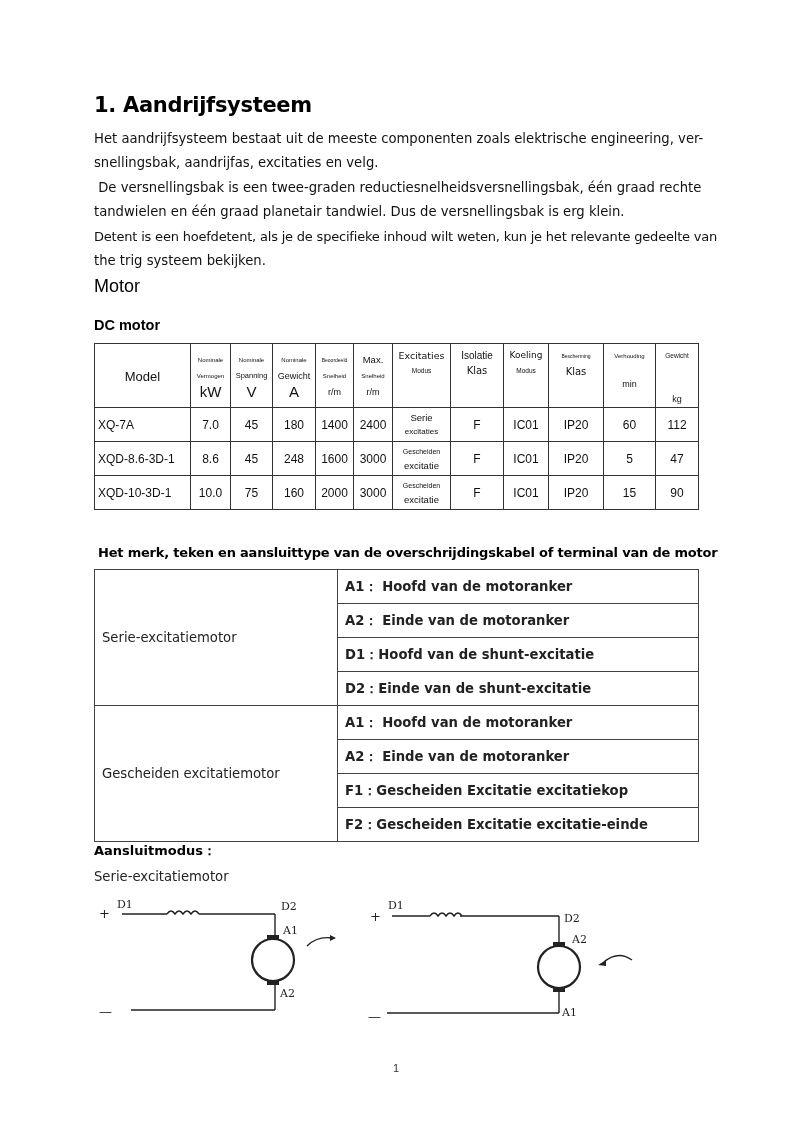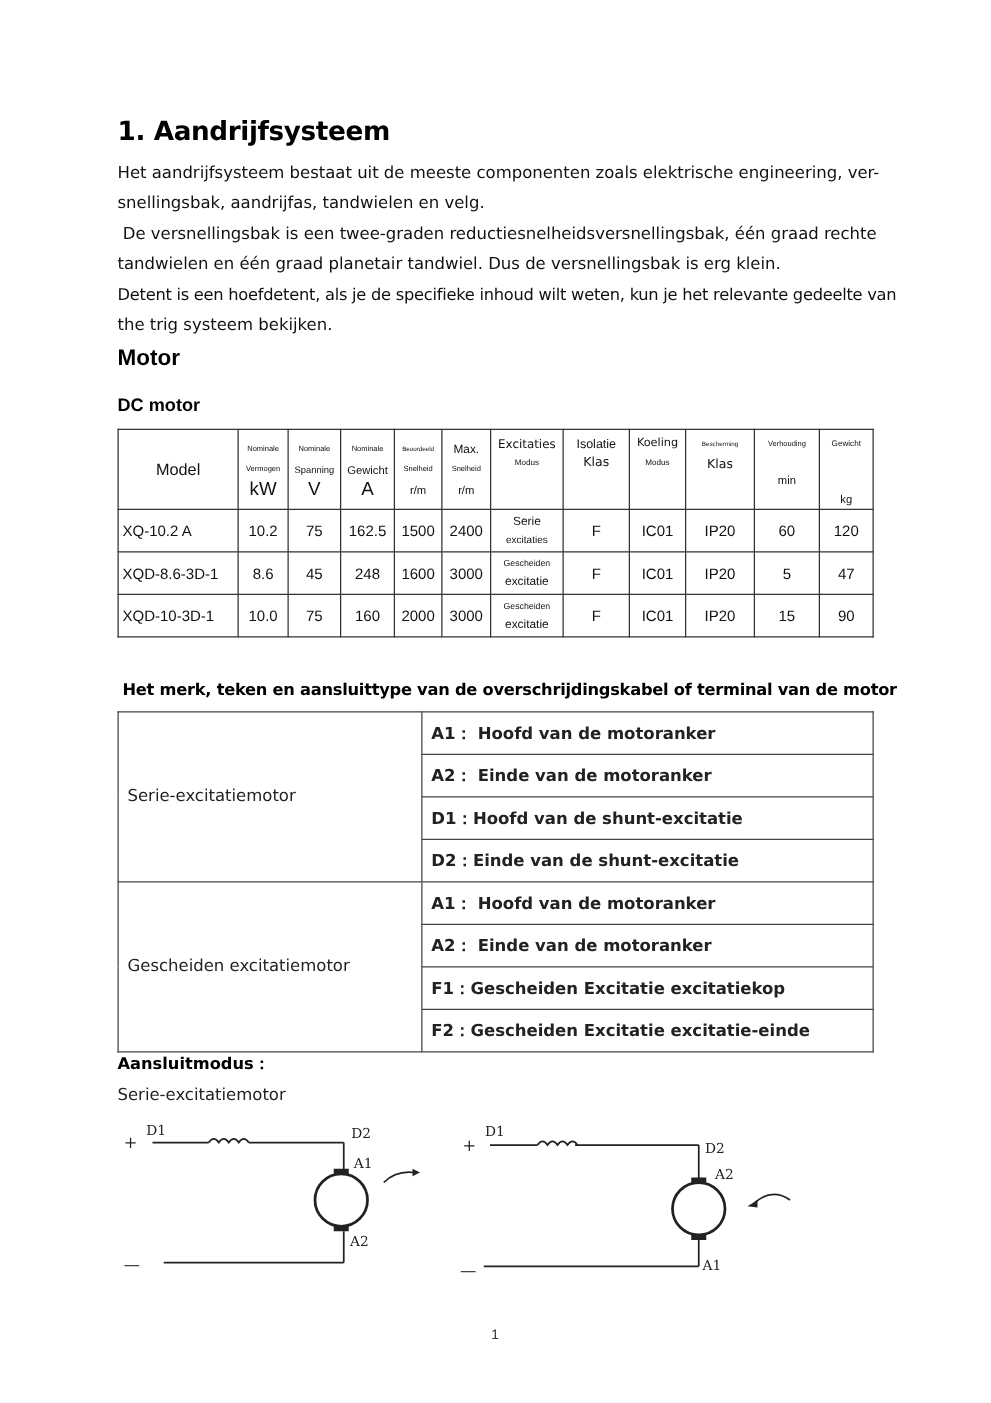--- a/index.html
+++ b/index.html
@@ -1,21 +1,21 @@
 <!DOCTYPE html>
 <html><head>
 <meta charset="utf-8">
 <style>
   html, body { margin:0; padding:0; background:#ffffff; }
   body { width:793px; height:1122px; position:relative; overflow:hidden; color:#000; font-family:"DejaVu Sans", sans-serif; }
   .abs { position:absolute; }
   .h1 { left:94px; top:93px; font-size:21px; font-weight:bold; letter-spacing:-0.3px; }
   .para { left:94px; font-size:13.2px; color:#111; line-height:24.5px; }
   .para.small { font-size:13px; letter-spacing:-0.2px; }
-  .h2 { left:94px; top:276px; font-family:"Liberation Sans", sans-serif; font-size:18px; font-weight:bold; }
+  .h2 { left:94px; top:276px; font-family:"Liberation Sans", sans-serif; font-size:18px; font-weight:normal; }
   .h3 { left:94px; top:317px; font-family:"Liberation Sans", sans-serif; font-size:14.5px; font-weight:bold; }
 
   table.spec { position:absolute; left:94px; top:343px; border-collapse:collapse; font-family:"Liberation Sans", sans-serif; table-layout:fixed; }
   table.spec td { border:1px solid #333; text-align:center; vertical-align:middle; padding:0; color:#111; }
   table.spec thead td { height:57px; }
   table.spec tbody td { height:33px; font-size:12px; }
   table.spec td.model { text-align:left; padding-left:3px; }
   .tiny { font-size:6px; display:block; line-height:16px; }
   .mid { font-size:10px; display:block; line-height:15px; }
   .unit { font-size:15px; display:block; line-height:16px; }
@@ -31,21 +31,21 @@
   .h5 { left:94px; top:842px; font-size:13px; font-weight:bold; }
   .sub { left:94px; top:869px; font-size:13.2px; color:#222; }
   .pagenum { left:393px; top:1062px; font-family:"Liberation Sans", sans-serif; font-size:11px; color:#333; }
   svg text { font-family:"DejaVu Serif", serif; }
 </style>
 </head>
 <body>
 
 <div class="abs h1">1. Aandrijfsysteem</div>
 <div class="abs para" style="top:127px">Het aandrijfsysteem bestaat uit de meeste componenten zoals elektrische engineering, ver-</div>
-<div class="abs para" style="top:151px">snellingsbak, aandrijfas, tandwielen en velg.</div>
+<div class="abs para" style="top:151px">snellingsbak, aandrijfas, excitaties en velg.</div>
 <div class="abs para" style="top:176px; white-space:pre"> De versnellingsbak is een twee-graden reductiesnelheidsversnellingsbak, één graad rechte</div>
 <div class="abs para" style="top:200px">tandwielen en één graad planetair tandwiel. Dus de versnellingsbak is erg klein.</div>
 <div class="abs para small" style="top:225px">Detent is een hoefdetent, als je de specifieke inhoud wilt weten, kun je het relevante gedeelte van</div>
 <div class="abs para" style="top:249px">the trig systeem bekijken.</div>
 
 <div class="abs h2">Motor</div>
 <div class="abs h3">DC motor</div>
 
 <table class="spec">
   <colgroup>
@@ -111,35 +111,35 @@
           <span class="unit" style="margin-top:12px; font-size:9px">min</span>
         </td>
       <td style="vertical-align:top; padding-top:4px">
           <span class="tiny" style="font-size:6.5px">Gewicht</span>
           <span class="unit" style="margin-top:27px; font-size:9px">kg</span>
         </td>
     </tr>
   </thead>
   <tbody>
     <tr>
-      <td class="model">XQ-10.2 A</td>
-      <td>10.2</td>
-      <td>75</td>
-      <td>162.5</td>
-      <td>1500</td>
+      <td class="model">XQ-7A</td>
+      <td>7.0</td>
+      <td>45</td>
+      <td>180</td>
+      <td>1400</td>
       <td>2400</td>
       <td>
           <span class="exc1">Serie</span>
           <span class="exc2">excitaties</span>
         </td>
       <td>F</td>
       <td>IC01</td>
       <td>IP20</td>
       <td>60</td>
-      <td>120</td>
+      <td>112</td>
     </tr>
     <tr>
       <td class="model">XQD-8.6-3D-1</td>
       <td>8.6</td>
       <td>45</td>
       <td>248</td>
       <td>1600</td>
       <td>3000</td>
       <td>
           <span class="exc2" style="font-size:7px">Gescheiden</span>

